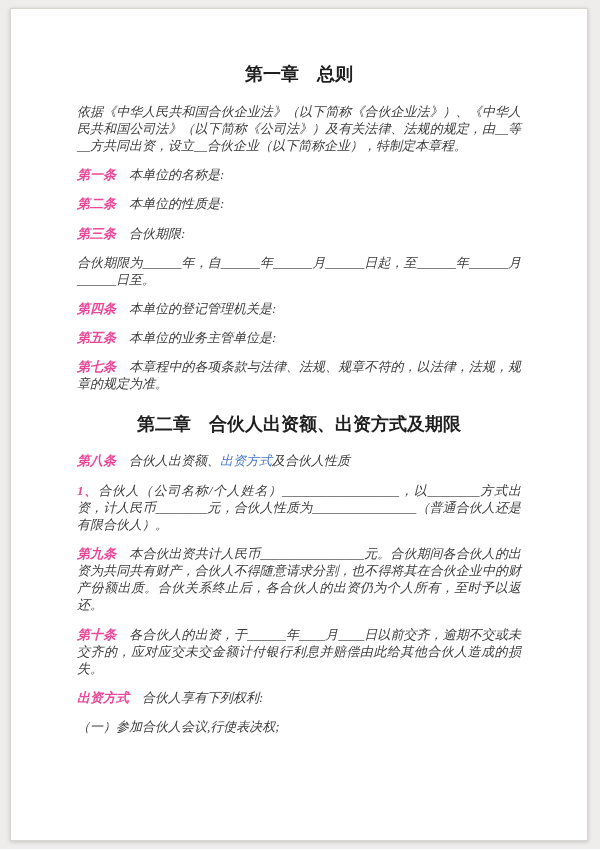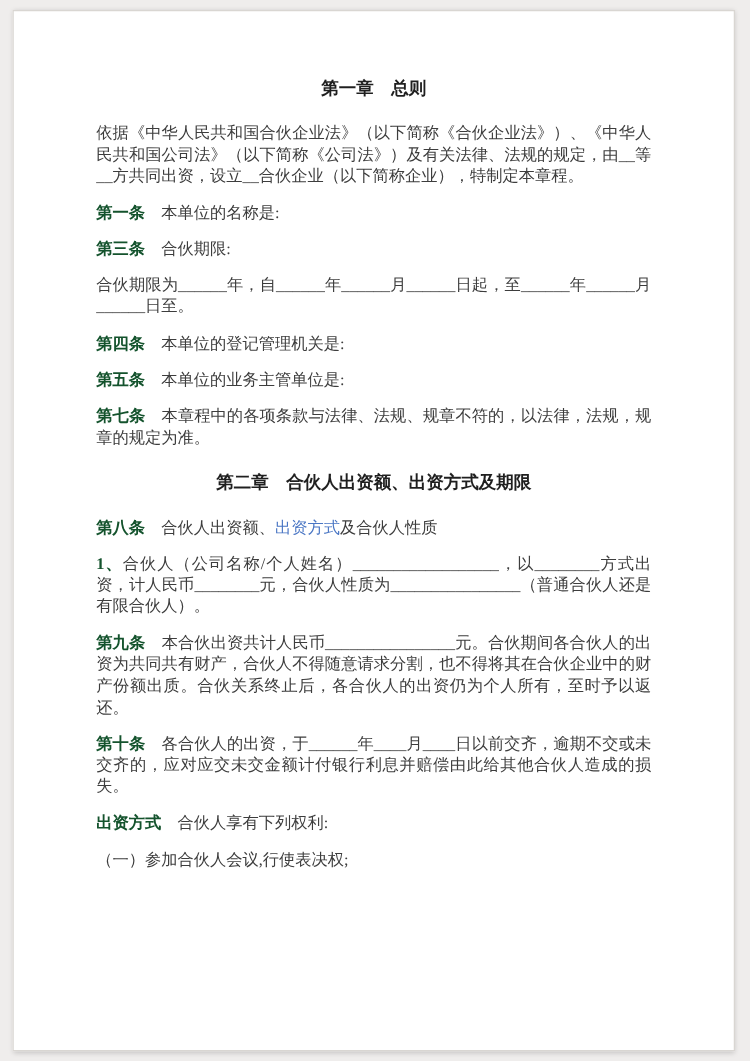--- a/index.html
+++ b/index.html
@@ -27,53 +27,55 @@
     box-shadow: 0 1px 4px rgba(0,0,0,0.18);
     padding: 54px 66px 30px 66px;
     overflow: hidden;
   }
   .doc-content {
     color: #3d3d3d;
     font-size: 13px;
     line-height: 1.32;
   }
   .chapter {
-    font-size: 14px;
+    font-size: 18px;
     font-weight: bold;
     color: #1f1f1f;
     text-align: center;
     margin: 20px 0 16px 0;
   }
   .chapter:first-child {
     margin-top: 0;
   }
   .para {
     margin: 0 0 12px 0;
     text-align: justify;
     word-break: break-all;
+    font-style: italic;
   }
   .clause-label {
     font-weight: bold;
-    color: #14532d;
+    color: #ec4899;
   }
   .doc-link {
     color: var(--link-color, #4a76c4);
     text-decoration: none;
     cursor: pointer;
   }
 </style>
 </head>
 <body>
 
 <div class="canvas">
   <div class="page">
     <div class="doc-content" id="doc-content">
         <h2 class="chapter">第一章　总则</h2>
         <p class="para">依据《中华人民共和国合伙企业法》（以下简称《合伙企业法》）、《中华人民共和国公司法》（以下简称《公司法》）及有关法律、法规的规定，由__等__方共同出资，设立__合伙企业（以下简称企业），特制定本章程。</p>
         <p class="para"><span class="clause-label">第一条　</span>本单位的名称是:</p>
+        <p class="para"><span class="clause-label">第二条　</span>本单位的性质是:</p>
         <p class="para"><span class="clause-label">第三条　</span>合伙期限:</p>
         <p class="para">合伙期限为______年，自______年______月______日起，至______年______月______日至。</p>
         <p class="para"><span class="clause-label">第四条　</span>本单位的登记管理机关是:</p>
         <p class="para"><span class="clause-label">第五条　</span>本单位的业务主管单位是:</p>
         <p class="para"><span class="clause-label">第七条　</span>本章程中的各项条款与法律、法规、规章不符的，以法律，法规，规章的规定为准。</p>
         <h2 class="chapter">第二章　合伙人出资额、出资方式及期限</h2>
         <p class="para"><span class="clause-label">第八条　</span>合伙人出资额、<a class="doc-link" href="#">出资方式</a>及合伙人性质</p>
         <p class="para"><span class="clause-label">1、</span>合伙人（公司名称/个人姓名）__________________，以________方式出资，计人民币________元，合伙人性质为________________（普通合伙人还是有限合伙人）。</p>
         <p class="para"><span class="clause-label">第九条　</span>本合伙出资共计人民币________________元。合伙期间各合伙人的出资为共同共有财产，合伙人不得随意请求分割，也不得将其在合伙企业中的财产份额出质。合伙关系终止后，各合伙人的出资仍为个人所有，至时予以返还。</p>
         <p class="para"><span class="clause-label">第十条　</span>各合伙人的出资，于______年____月____日以前交齐，逾期不交或未交齐的，应对应交未交金额计付银行利息并赔偿由此给其他合伙人造成的损失。</p>

